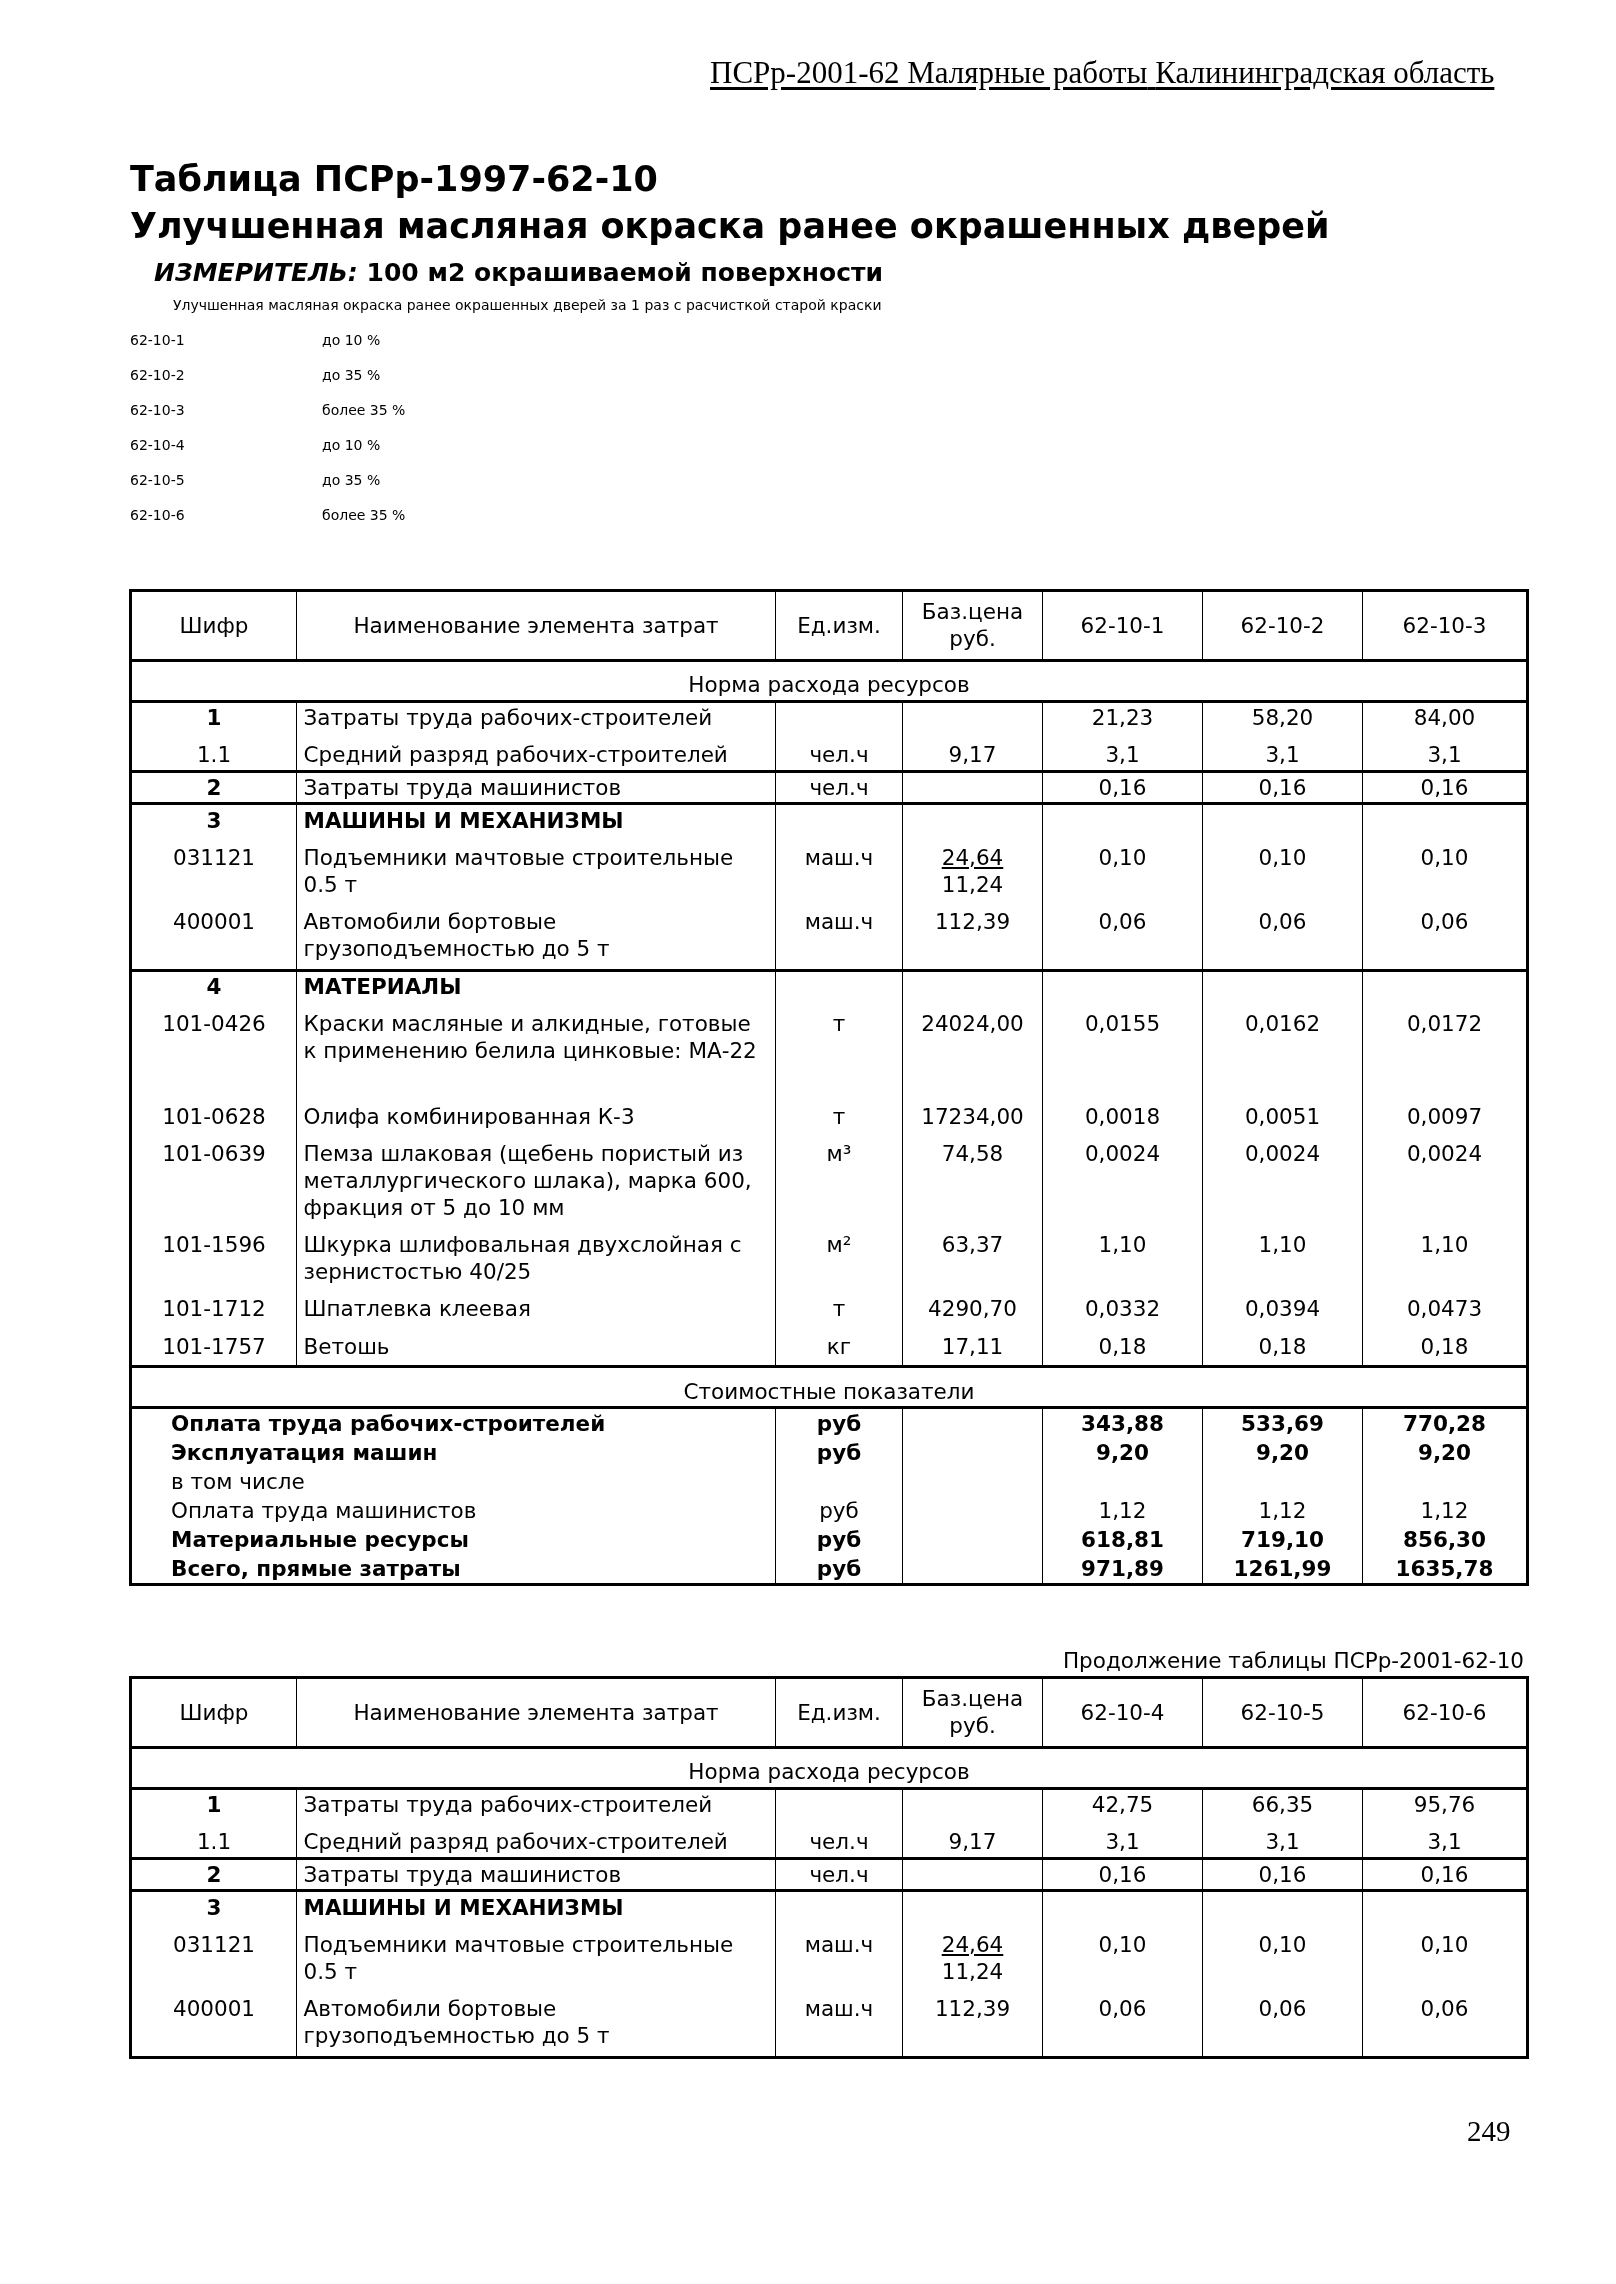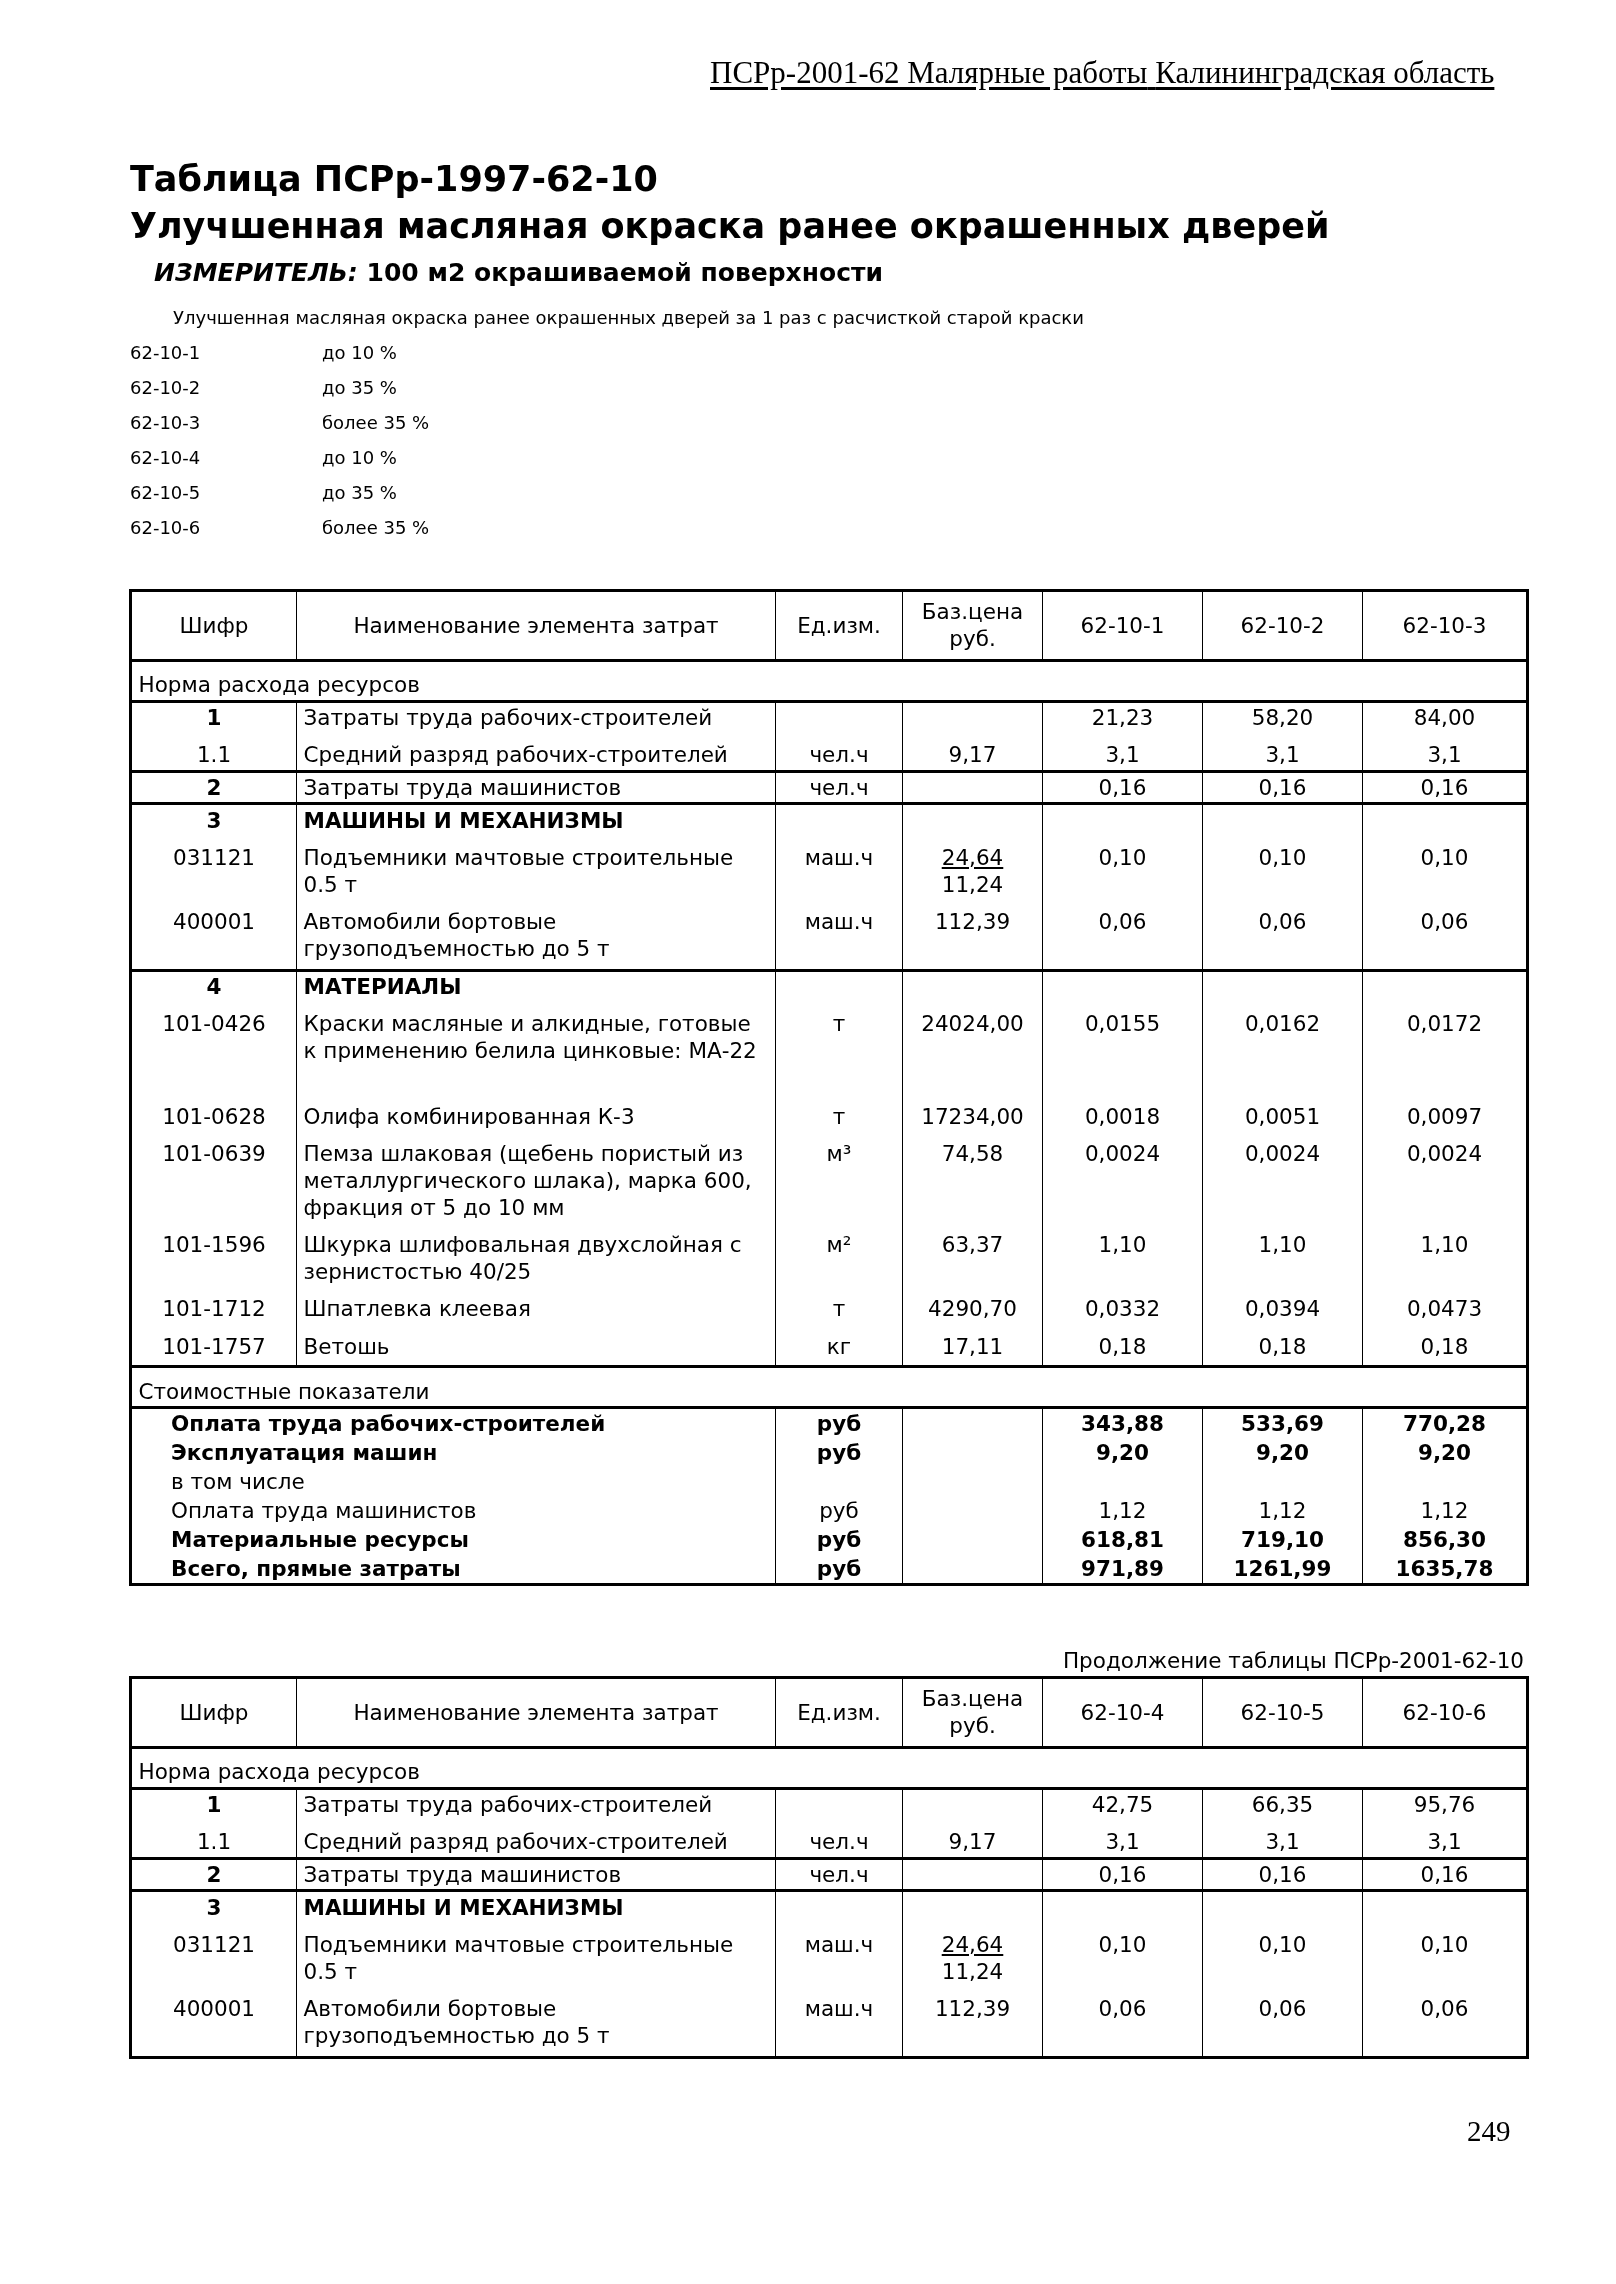--- a/index.html
+++ b/index.html
@@ -3,34 +3,34 @@
 <meta charset="utf-8">
 <style>
   html, body { margin: 0; padding: 0; background: #ffffff; }
   body { width: 1617px; height: 2284px; position: relative; color: #000; font-family: "DejaVu Sans", sans-serif; overflow: hidden; }
   .running-head { position: absolute; left: 710px; top: 55px; width: 807px; font-family: "Liberation Serif", serif; font-size: 31px; line-height: 36px; text-decoration: underline; text-underline-offset: 3.9px; white-space: nowrap; }
   .running-head .bold { font-weight: normal; }
   .title1 { position: absolute; left: 130px; top: 156px; font-size: 35px; font-weight: bold; line-height: 46px; white-space: nowrap; }
   .title2 { position: absolute; left: 130px; top: 203px; font-size: 35px; font-weight: bold; line-height: 46px; white-space: nowrap; }
   .meter { position: absolute; left: 154px; top: 258px; font-size: 25px; font-weight: bold; line-height: 30px; white-space: nowrap; }
   .meter .lbl { font-style: italic; }
-  .intro { position: absolute; left: 130px; top: 300px; font-size: 18px; line-height: 35px; }
+  .intro { position: absolute; left: 130px; top: 288px; font-size: 14px; line-height: 35px; }
   .intro .sub { padding-left: 43px; white-space: nowrap; }
   .intro .row { display: flex; white-space: nowrap; }
   .intro .row .code { width: 192px; }
 
   table.t { position: absolute; left: 129px; width: 1396px; border-collapse: collapse; font-size: 21.5px; line-height: 27px; table-layout: fixed; }
   table.t td, table.t th { border-left: 1.3px solid #000; border-right: 1.3px solid #000; padding: 1.3px 6.5px; vertical-align: top; font-weight: normal; }
   table.t { border: 3.3px solid #000; }
   table.t thead th { border: 1.3px solid #000; border-bottom: 3.3px solid #000; vertical-align: middle; text-align: center; height: 64px; }
   table.t td.c { text-align: center; }
   table.t td.r { text-align: center; }
   table.t td.b { font-weight: bold; }
   table.t tr.sep td { border-top: 3.3px solid #000; }
-  table.t tr.band td { border-left: none; border-right: none; text-align: left; padding-top: 3.9px; height: 33px; vertical-align: bottom; }
+  table.t tr.band td { border-left: none; border-right: none; text-align: center; padding-top: 3.9px; height: 33px; vertical-align: bottom; }
   table.t tr.sum td { padding-top: 0; padding-bottom: 0; line-height: 29px; }
   table.t tr.sum td.name { padding-left: 39px; }
   .u { text-decoration: underline; }
   .cont { position: absolute; right: 93px; top: 1646px; font-size: 21.5px; line-height: 29px; white-space: nowrap; }
   .page-no { position: absolute; left: 1467px; top: 2115px; font-family: "Liberation Serif", serif; font-size: 29px; }
 </style>
 </head>
 <body>
 
 <div class="running-head">

